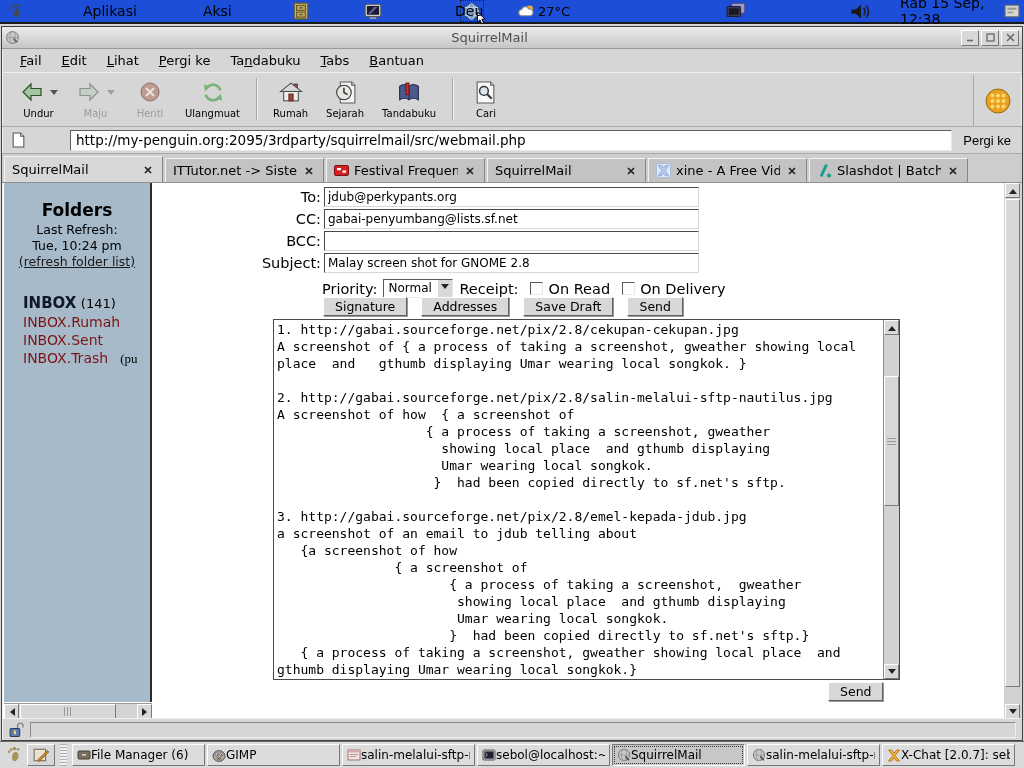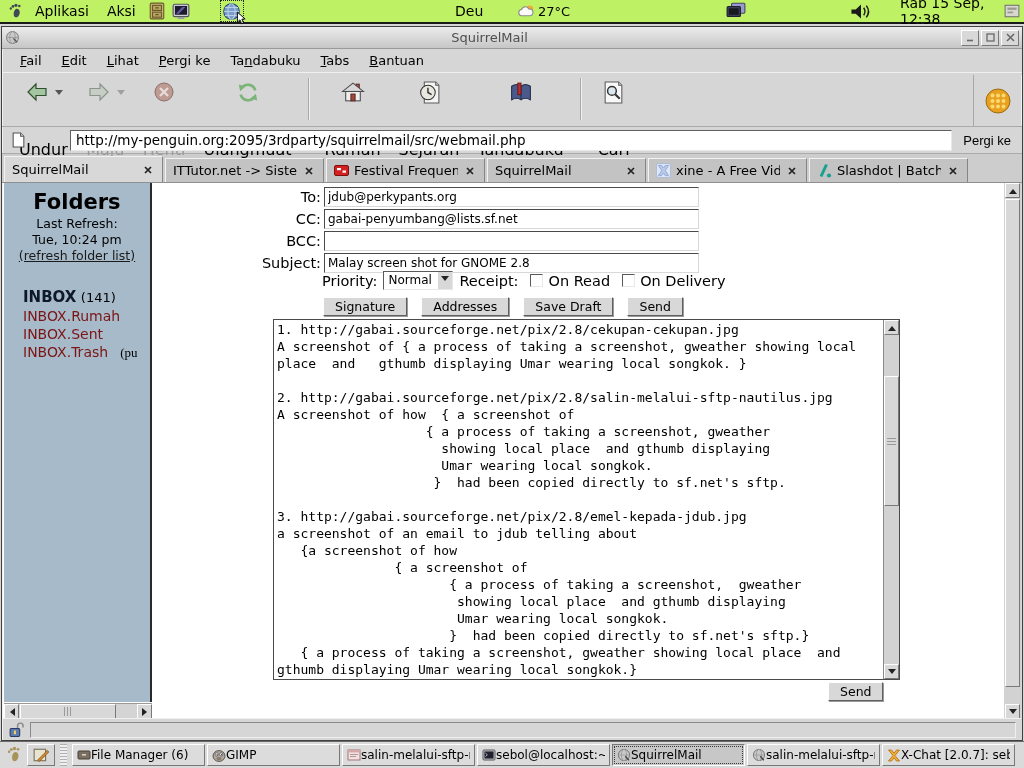--- a/index.html
+++ b/index.html
@@ -3,21 +3,21 @@
 <meta charset="utf-8">
 <style>
   * { margin:0; padding:0; box-sizing:border-box; }
   html,body { width:1024px; height:768px; overflow:hidden; }
   body { position:relative; font-family:"DejaVu Sans",sans-serif; font-size:13px; color:#000; background:#d6d6d6; }
   svg { display:block; }
 
   .raised { background:#d8d8d8; border:1px solid; border-color:#ffffff #787878 #787878 #ffffff; }
 
   
-  .panel { position:absolute; top:0; left:0; right:0; height:24px; background:#bef264; border-bottom:2px solid #1a1a1a; display:flex; align-items:center; padding:0 4px; }
+  .panel { position:absolute; top:0; left:0; right:0; height:24px; background:#1d4ed8; border-bottom:2px solid #1a1a1a; display:flex; align-items:center; padding:0 4px;gap:48px; }
   .panel-menu { font-size:14px; padding:2px 9px; }
   .launcher { width:22px; height:20px; display:grid; place-items:center; margin:0 1px; }
   .launcher.selected { outline:1px dotted #222; outline-offset:0px; position:relative; }
   .cursor-arrow { position:absolute; right:-4px; bottom:-4px; }
   .p-abs { position:absolute; top:0; height:22px; display:flex; align-items:center; gap:3px; }
   .kbd-ind { left:455px; font-size:14px; }
   .weather { left:518px; font-size:13px; }
   .pager { left:726px; }
   .volume { left:850px; }
   .clock { left:900px; font-size:14px; }
@@ -26,21 +26,21 @@
   
   .win { position:absolute; top:26px; left:1px; width:1022px; height:715px; background:#d6d6d6; border:1px solid #404040; box-shadow:inset 1px 1px 0 #f2f2f2; }
   .titlebar { height:22px; background:linear-gradient(#ececec,#c6c6c6); display:flex; align-items:center; padding:0 3px; border-bottom:1px solid #9a9a9a; }
   .title { flex:1; text-align:center; color:#4f4f4f; font-size:13px; }
   .winbtn { width:18px; height:16px; margin-left:2px; display:grid; place-items:center; }
 
   .menubar { height:23px; display:flex; align-items:center; padding:0 8px; }
   .menu-item { padding:2px 10px; font-size:13px; }
 
   .toolbar { height:55px; border-top:1px solid #f0f0f0; border-bottom:1px solid #aaaaaa; display:flex; align-items:flex-start; padding:2px 0 0 8px; }
-  .tbtn { display:flex; flex-direction:column; align-items:center; padding:3px 9px 0; font-size:16px; min-width:52px;gap:32px; }
+  .tbtn { display:flex; flex-direction:column; align-items:center; padding:3px 9px 0; font-size:10px; min-width:52px; }
   .tbtn .trow { display:flex; align-items:center; gap:5px; height:28px; }
   .tbtn .tlabel { margin-top:2px; }
   .tbtn.disabled .tlabel { color:#9b9b9b; }
   .drop { width:0; height:0; border:4px solid transparent; border-top:5px solid #555; margin-top:4px; }
   .drop.dis { border-top-color:#a0a0a0; }
   .tsep { width:1px; background:#a8a8a8; height:42px; margin:3px 7px 0; box-shadow:1px 0 0 #f0f0f0; }
   .throbber-zone { margin-left:auto; align-self:stretch; border-left:1px solid #a8a8a8; box-shadow:-1px 0 0 #f0f0f0 inset; display:flex; align-items:center; padding:0 10px; }
 
   .urlbar { height:27px; display:flex; align-items:center; gap:5px; padding:2px 5px; border-bottom:1px solid #aaaaaa; }
   .url-icon-btn { width:23px; height:21px; display:grid; place-items:center; }
@@ -48,21 +48,21 @@
   .go-btn { padding:2px 6px; font-size:13px; background:transparent; border:none; }
 
   .tabbar { height:29px; background:#cdcdcd; display:flex; align-items:flex-end; padding:3px 2px 0; gap:2px; border-bottom:1px solid #8f8f8f; }
   .tab { width:159px; height:24px; background:#c3c3c3; border:1px solid; border-color:#f2f2f2 #858585 #858585 #f2f2f2; border-bottom:none; display:flex; align-items:center; gap:5px; padding:0 7px; font-size:13px; }
   .tab.active { height:26px; background:#d8d8d8; }
   .tab-label { flex:1; white-space:nowrap; overflow:hidden; }
   .tab-close { width:14px; height:14px; display:grid; place-items:center; flex:0 0 auto; }
 
   .content { position:absolute; top:156px; left:1px; right:1px; height:536px; background:#ffffff; }
   .sidebar { position:absolute; left:1px; top:0; width:148px; bottom:17px; background:#a7bac9; border-right:2px solid #2a2a2a; overflow:hidden; }
-  .folders-title { text-align:center; font-size:21px; font-weight:bold; margin-top:7px; }
+  .folders-title { text-align:center; font-size:17px; font-weight:bold; margin-top:17px; }
   .refresh { text-align:center; font-size:12.5px; line-height:16px; margin-top:2px; }
   .refresh a { color:#1a1a1a; }
   .folder-list { margin-top:24px; padding-left:19px; font-size:14px; line-height:18px; }
   .f-bold { font-weight:bold; color:#0f172a; font-size:15px; }
   .f-count { color:#000; font-size:13px; }
   .f-item { color:#7b1414; }
   .f-suffix { color:#000; margin-left:12px; font-size:13px;font-family:Liberation Serif, serif; }
 
   .side-hscroll { position:absolute; left:1px; bottom:0; width:148px; height:16px; background:#d4d4d4; border-top:1px solid #9a9a9a; }
   .main { position:absolute; left:151px; right:17px; top:0; bottom:0; background:#fff; overflow:hidden; }
@@ -74,21 +74,21 @@
   .grip-h { background-image:repeating-linear-gradient(90deg,#9a9a9a 0 1px,transparent 1px 3px); background-size:8px 9px; background-repeat:no-repeat; background-position:center; }
   .tri-up { width:0; height:0; border:4px solid transparent; border-bottom:5px solid #222; margin-top:-3px; }
   .tri-down { width:0; height:0; border:4px solid transparent; border-top:5px solid #222; margin-bottom:-3px; }
   .tri-left { width:0; height:0; border:4px solid transparent; border-right:5px solid #222; margin-left:-3px; }
   .tri-right { width:0; height:0; border:4px solid transparent; border-left:5px solid #222; margin-right:-3px; }
 
   
   .f-row { position:absolute; left:0; display:flex; align-items:center; height:21px; }
   .f-label { width:170px; text-align:right; padding-right:3px; font-size:14.5px; }
   .f-input { width:375px; height:20px; background:#fff; font-family:"DejaVu Sans",sans-serif; font-size:12px; padding:0 3px; border:1px solid; border-color:#4a4a4a #d8d8d8 #d8d8d8 #4a4a4a; }
-  .prio-row { position:absolute; top:88px; left:168px; display:flex; align-items:center; font-size:14.5px; }
+  .prio-row { position:absolute; top:96px; left:168px; display:flex; align-items:center; font-size:14.5px; }
   .sel { display:flex; width:70px; height:19px; background:#fff; border:1px solid; border-color:#5a5a5a #e8e8e8 #e8e8e8 #5a5a5a; margin:0 6px; }
   .sel-text { flex:1; font-size:12px; padding:1px 4px; white-space:nowrap; }
   .sel-btn { width:15px; background:#d8d8d8; border-left:1px solid #fff; display:grid; place-items:center; }
   .cb { width:13px; height:13px; background:#fff; border:1px solid; border-color:#5a5a5a #e8e8e8 #e8e8e8 #5a5a5a; margin:0 5px 0 12px; }
   .cbtn-row { position:absolute; top:114px; left:169px; display:flex; gap:14px; }
   .btn { background:#d8d8d8; border:1px solid; border-color:#ffffff #5f5f5f #5f5f5f #ffffff; box-shadow:1px 1px 0 #9a9a9a; font-family:"DejaVu Sans",sans-serif; font-size:12.5px; padding:1px 11px; height:19px; }
 
   .body-wrap { position:absolute; left:119px; top:136px; width:627px; height:361px; border:1px solid #4a4a4a; background:#fff; display:flex; }
   .body-text { flex:1; border:none; outline:none; resize:none; overflow:hidden; white-space:pre; font-family:"DejaVu Sans Mono",monospace; font-size:13px; line-height:17px; padding:1px 3px; }
   .ta-vscroll { width:16px; position:relative; background:#d2d2d2; border-left:1px solid #8a8a8a; }

